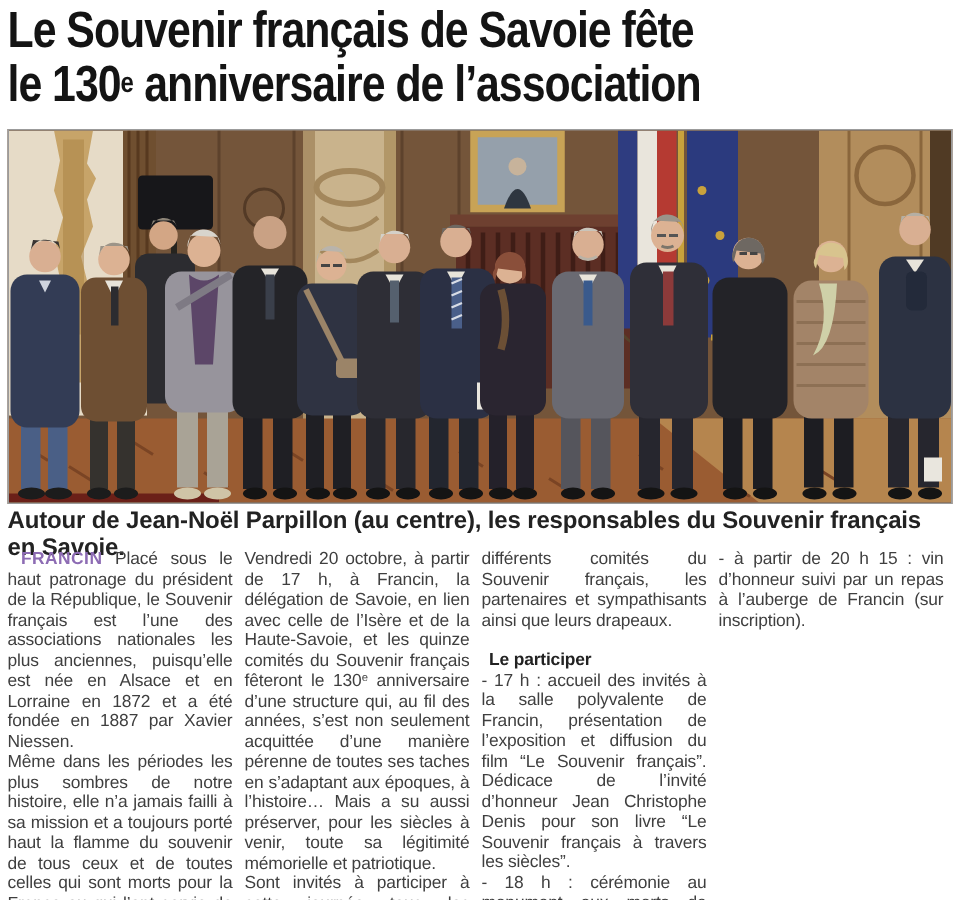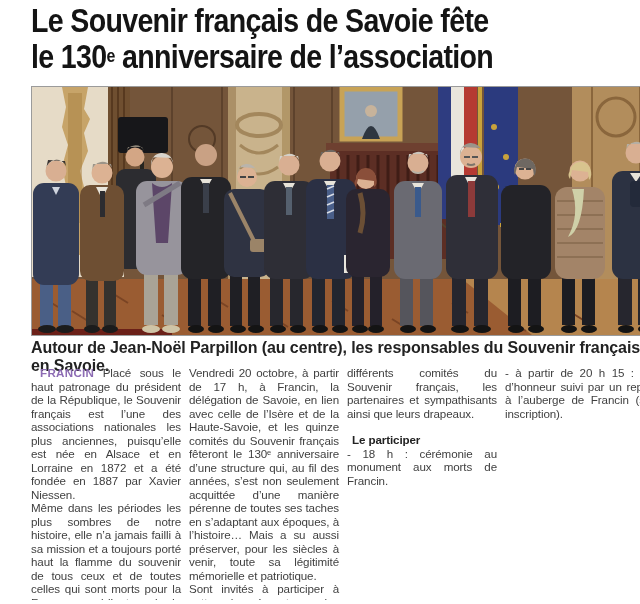--- a/index.html
+++ b/index.html
@@ -1,20 +1,20 @@
 <!DOCTYPE html>
 <html><head>
 <meta charset="utf-8">
 <style>
   html,body{margin:0;padding:0;}
   body{
     width:640px;height:604px;overflow:hidden;background:#ffffff;
     font-family:"Liberation Sans",sans-serif;position:relative;
   }
-  .page{position:absolute;inset:0;margin-left:26px;}
+  .page{position:absolute;inset:0;}
   
   .headline{
     position:absolute;top:2px;left:5px;width:632px;
     color:#141414;font-weight:bold;letter-spacing:-0.8px;
     font-size:34px;line-height:36px;
     transform:scaleX(0.84);transform-origin:left top;white-space:nowrap;
   }
   .headline sup{font-size:19px;line-height:0;vertical-align:6px;letter-spacing:-0.5px;}
   
   .photo{
@@ -309,20 +309,21 @@
     </div>
 
     <div class="col">
       <p><span>Vendredi 20 octobre, à partir de 17 h, à Francin, la délégation de Savoie, en lien avec celle de l’Isère et de la Haute-Savoie, et les quinze comités du Souvenir français fêteront le 130</span><sup>e</sup><span> anniversaire d’une structure qui, au fil des années, s’est non seulement acquittée d’une manière pérenne de toutes ses taches en s’adaptant aux époques, à l’histoire… Mais a su aussi préserver, pour les siècles à venir, toute sa légitimité mémorielle et patriotique.</span></p>
       <p>Sont invités à participer à cette journée tous les adhérents aux</p>
     </div>
 
     <div class="col">
       <p>différents comités du Souvenir français, les partenaires et sympathisants ainsi que leurs drapeaux.</p>
       <p class="prog-head">Le participer</p>
+      <p>- 17 h : accueil des invités à la salle polyvalente de Francin, présentation de l’exposition et diffusion du film “Le Souvenir français”. Dédicace de l’invité d’honneur Jean Christophe Denis pour son livre “Le Souvenir français à travers les siècles”.</p>
       <p>- 18 h : cérémonie au monument aux morts de Francin.</p>
     </div>
 
     <div class="col">
       <p>- à partir de 20 h 15 : vin d’honneur suivi par un repas à l’auberge de Francin (sur inscription).</p>
     </div>
 
   </div>
 </div>
 

